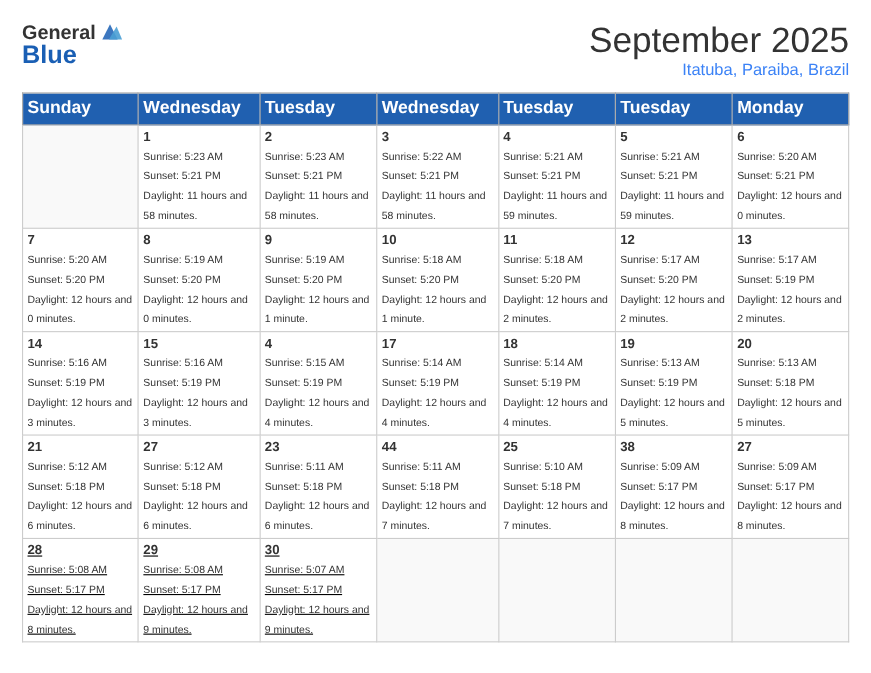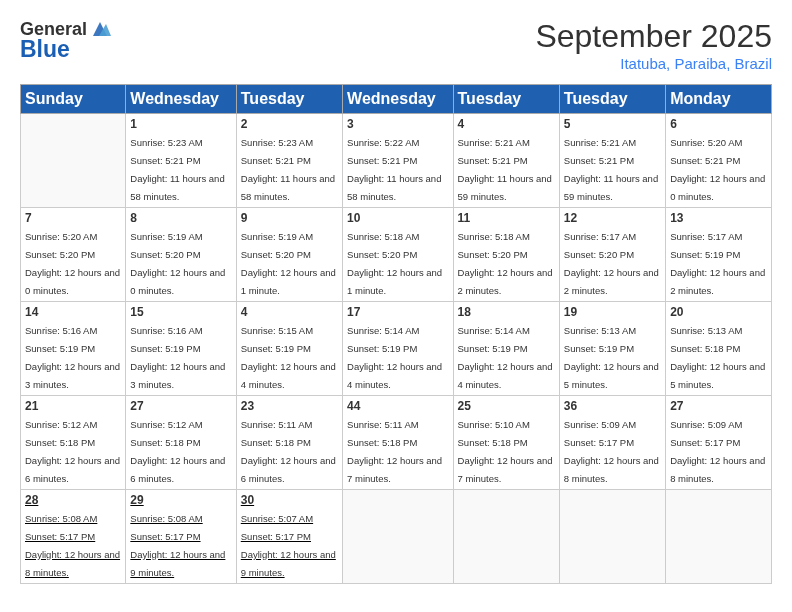--- a/index.html
+++ b/index.html
@@ -226,21 +226,21 @@
       </td>
           <td>
         <span class="day-num">44</span>
         <span class="day-info">Sunrise: 5:11 AM<br>Sunset: 5:18 PM<br>Daylight: 12 hours and 7 minutes.</span>
       </td>
           <td>
         <span class="day-num">25</span>
         <span class="day-info">Sunrise: 5:10 AM<br>Sunset: 5:18 PM<br>Daylight: 12 hours and 7 minutes.</span>
       </td>
           <td>
-        <span class="day-num">36</span>
+        <span class="day-num">38</span>
         <span class="day-info">Sunrise: 5:09 AM<br>Sunset: 5:17 PM<br>Daylight: 12 hours and 8 minutes.</span>
       </td>
           <td>
         <span class="day-num">27</span>
         <span class="day-info">Sunrise: 5:09 AM<br>Sunset: 5:17 PM<br>Daylight: 12 hours and 8 minutes.</span>
       </td>
         </tr>
         <tr>
           <td>
         <span class="day-num">28</span>

